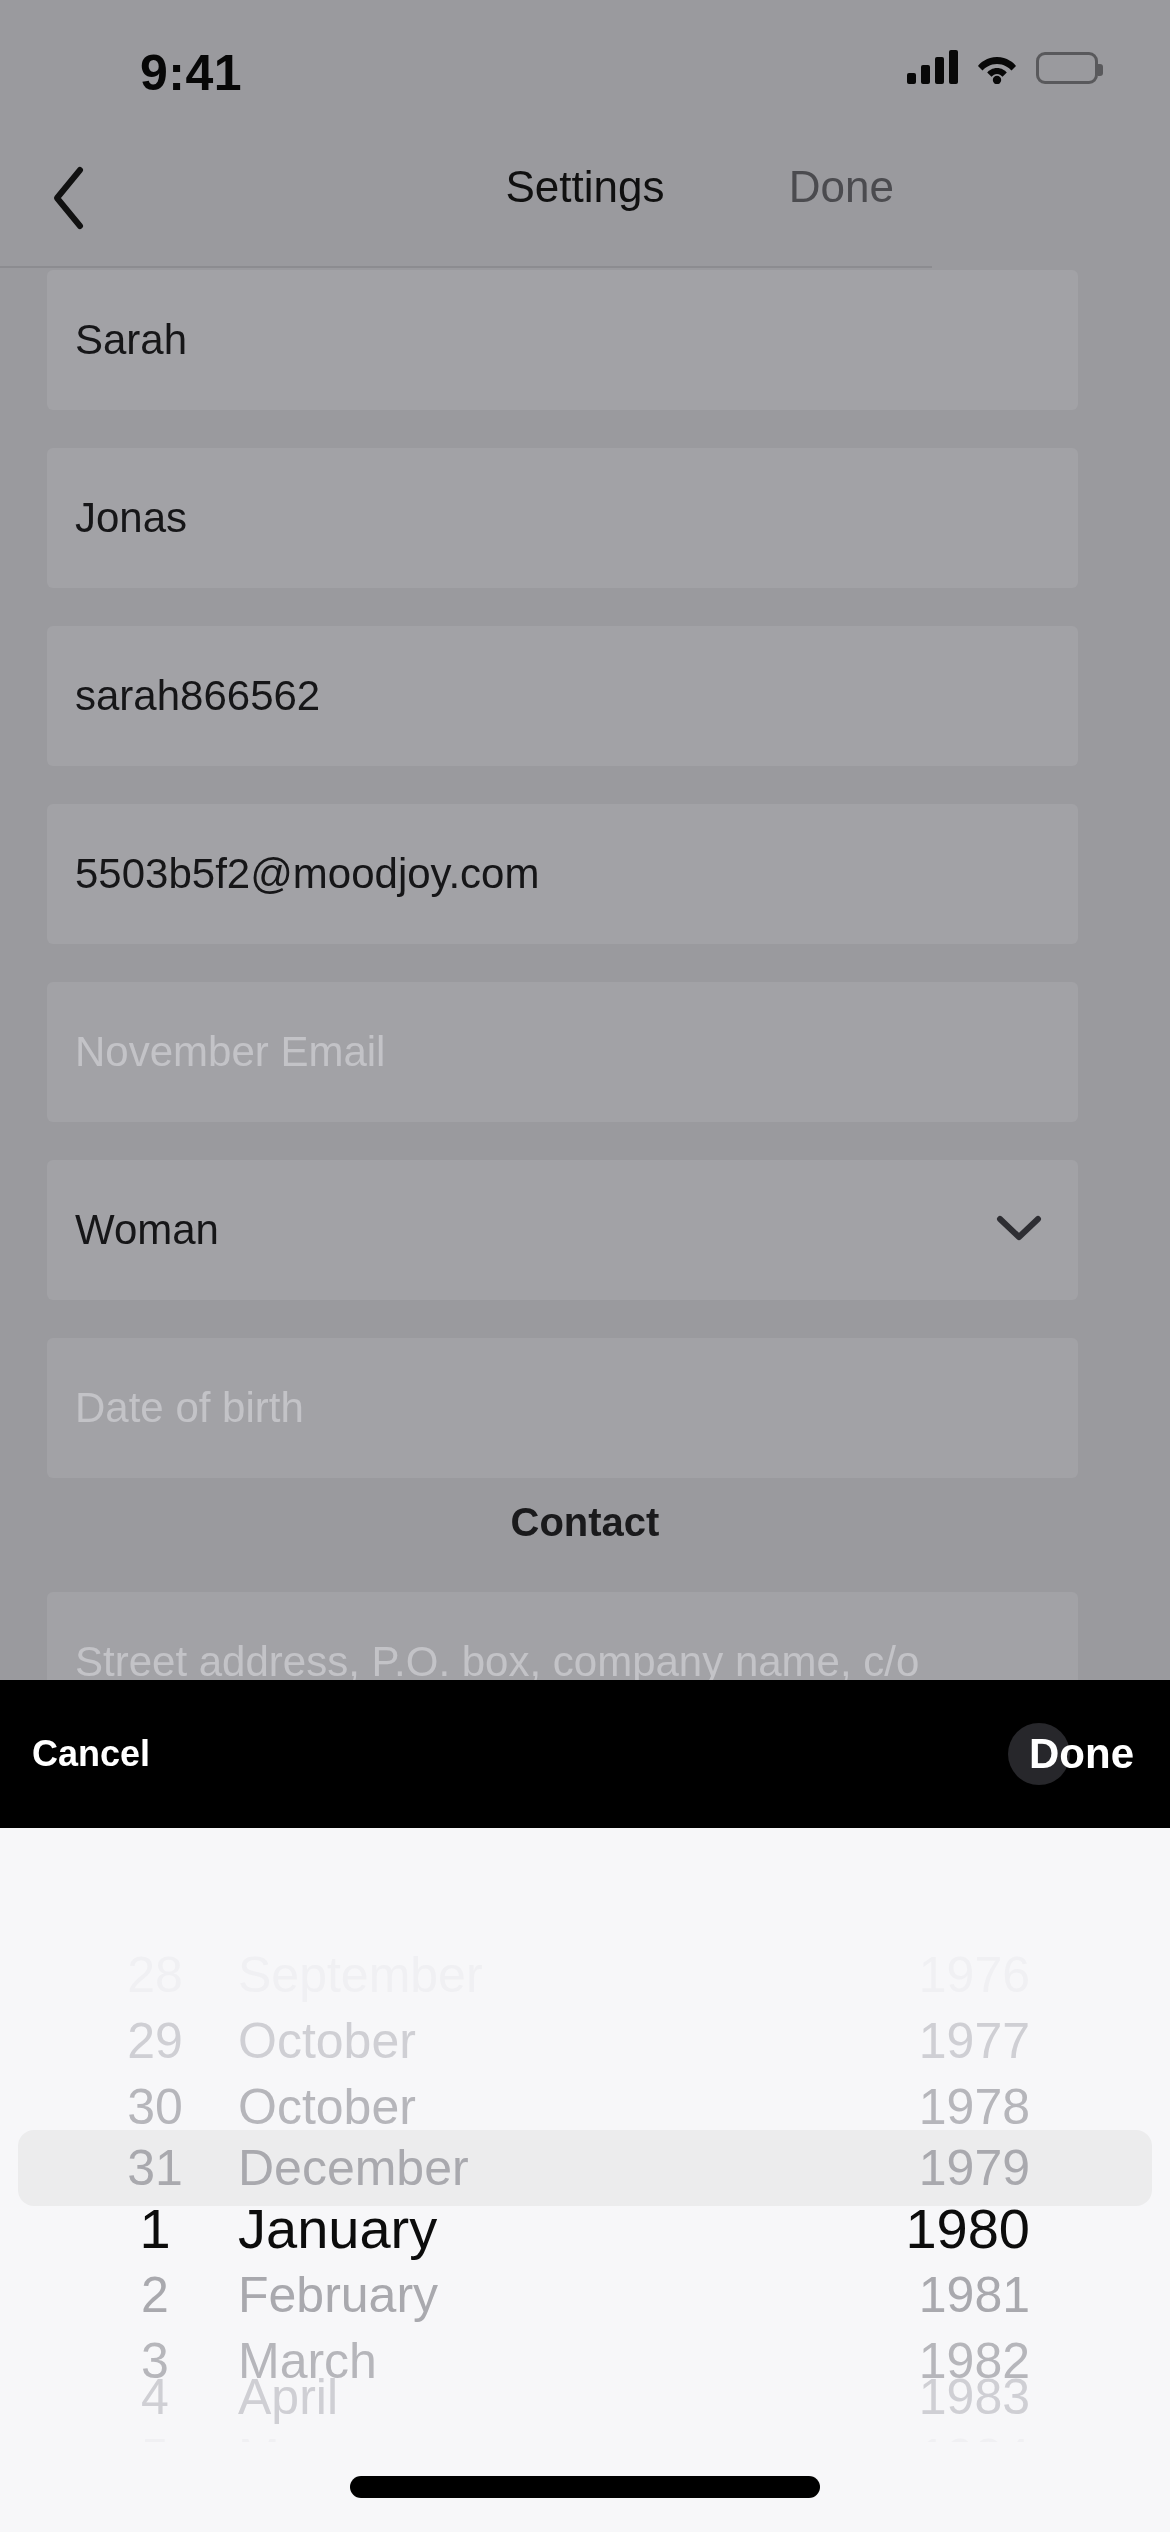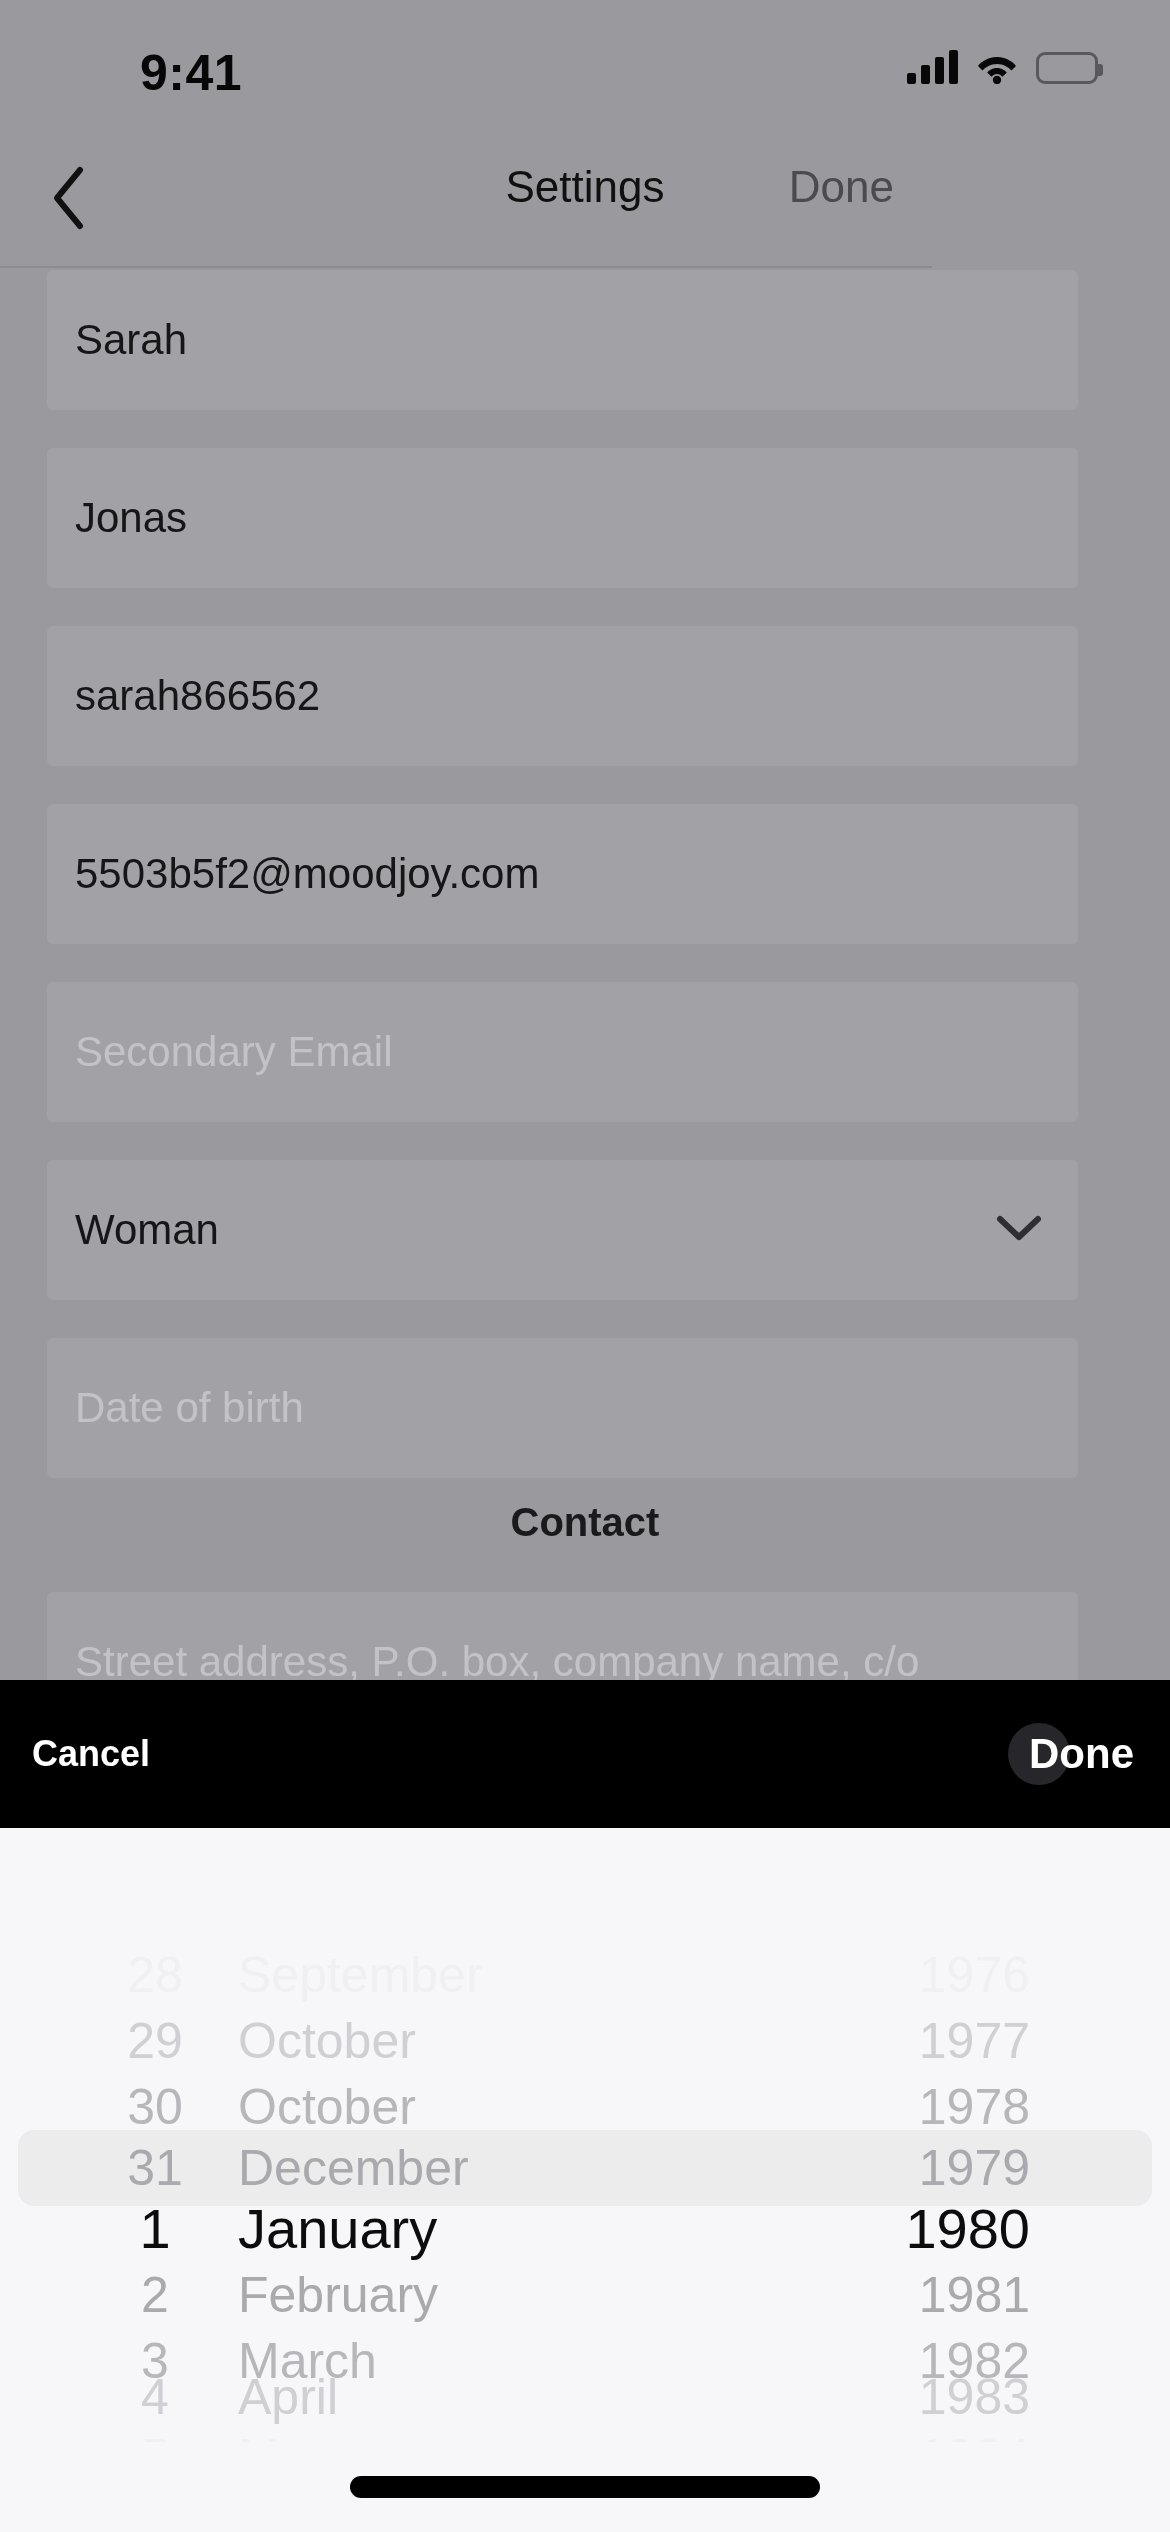--- a/index.html
+++ b/index.html
@@ -212,21 +212,21 @@
 
       <div class="field" style="top:356px;">
         <span class="field-text">sarah866562</span>
       </div>
 
       <div class="field" style="top:534px;text-align:center;">
         <span class="field-text">5503b5f2@moodjoy.com</span>
       </div>
 
       <div class="field" style="top:712px;">
-        <span class="field-text placeholder">Secondary Email</span>
+        <span class="field-text placeholder">November Email</span>
       </div>
 
       <div class="field" style="top:890px;">
         <span class="field-text">Woman</span>
         <span class="chev">
           <svg width="46" height="28" viewBox="0 0 46 28">
             <polyline points="4,5 23,23 42,5" fill="none" stroke="#2e2e33" stroke-width="6" stroke-linecap="round" stroke-linejoin="round"></polyline>
           </svg>
         </span>
       </div>

